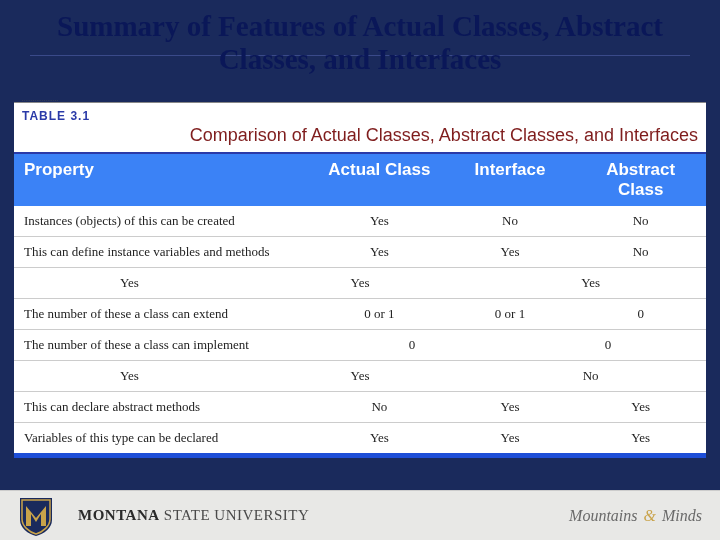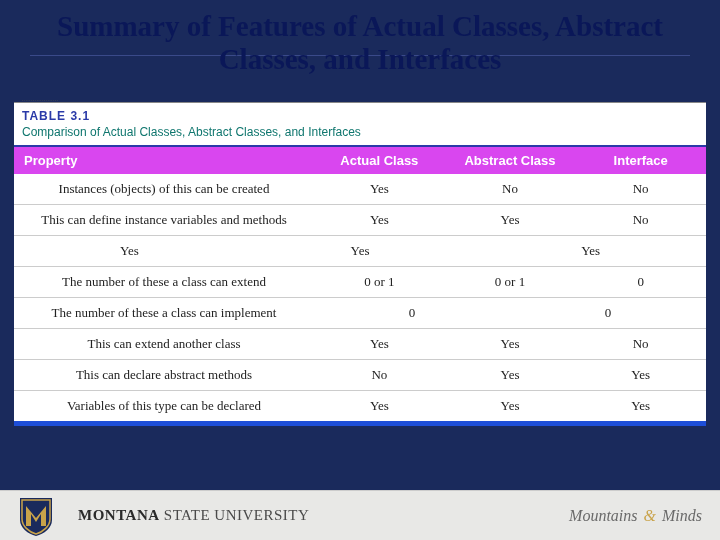--- a/index.html
+++ b/index.html
@@ -60,43 +60,44 @@
   }
   .tbl-label::before {
     content: "- - - - - - - - - - - - - - - - - - - -";
     font-size: 3px;
     letter-spacing: 0;
     color: #555;
     position: absolute;
     top: -5px; left: 8px;
   }
   .tbl-caption {
-    color: #0f766e;
-    font-size: 12px;
+    color: #7f1d1d;
+    font-size: 18px;
     padding: 2px 8px 6px 8px;
     border-bottom: 2px solid #2a3aa8;
     font-family: Arial, sans-serif;
+    text-align: right;
   }
   .tbl-header {
-    background: #d946ef;
+    background: #3b82f6;
     color: #fff;
     display: flex;
     font-weight: bold;
-    font-size: 13px;
+    font-size: 17px;
   }
   .col-prop { flex: 0 0 300px; padding: 6px 10px; }
   .col-val  { flex: 1; padding: 6px 10px; text-align: center; }
   .tbl-row {
     display: flex;
     border-bottom: 1px solid #ccc;
     color: #222;
     font-family: 'Times New Roman', Georgia, serif;
     font-size: 13px;
   }
-  .tbl-row .col-prop { padding: 7px 10px; text-align: center; }
+  .tbl-row .col-prop { padding: 7px 10px; text-align: left; }
   .tbl-row .col-val  { padding: 7px 10px; }
   .tbl-body .tbl-row:last-child { border-bottom: 5px solid #1d4ed8; }
   .footer {
     position: absolute;
     left: 0; right: 0; bottom: 0;
     height: 50px;
     background: #e8e8e6;
     border-top: 1px solid #ccc;
     display: flex;
     align-items: center;
@@ -135,22 +136,22 @@
   <div class="title">Summary of Features of Actual Classes, Abstract Classes, and Interfaces</div>
 </div>
 <div class="title-underline"></div>
 
 <div class="table-card">
   <div class="tbl-label">TABLE 3.1</div>
   <div class="tbl-caption">Comparison of Actual Classes, Abstract Classes, and Interfaces</div>
   <div class="tbl-header">
     <div class="col-prop">Property</div>
     <div class="col-val">Actual Class</div>
+    <div class="col-val">Interface</div>
     <div class="col-val">Abstract Class</div>
-    <div class="col-val">Interface</div>
   </div>
   <div class="tbl-body" id="tbl-body">
       <div class="tbl-row">
         <div class="col-prop">Instances (objects) of this can be created</div>
         <div class="col-val">Yes</div>
         <div class="col-val">No</div>
         <div class="col-val">No</div>
       </div>
       <div class="tbl-row">
         <div class="col-prop">This can define instance variables and methods</div>
@@ -168,21 +169,20 @@
         <div class="col-val">0 or 1</div>
         <div class="col-val">0 or 1</div>
         <div class="col-val">0</div>
       </div>
       <div class="tbl-row">
         <div class="col-prop">The number of these a class can implement</div>
         <div class="col-val">0</div>
         <div class="col-val">0</div>
       </div>
       <div class="tbl-row">
-        <div class="col-prop">This can extend another class</div>
         <div class="col-val">Yes</div>
         <div class="col-val">Yes</div>
         <div class="col-val">No</div>
       </div>
       <div class="tbl-row">
         <div class="col-prop">This can declare abstract methods</div>
         <div class="col-val">No</div>
         <div class="col-val">Yes</div>
         <div class="col-val">Yes</div>
       </div>

